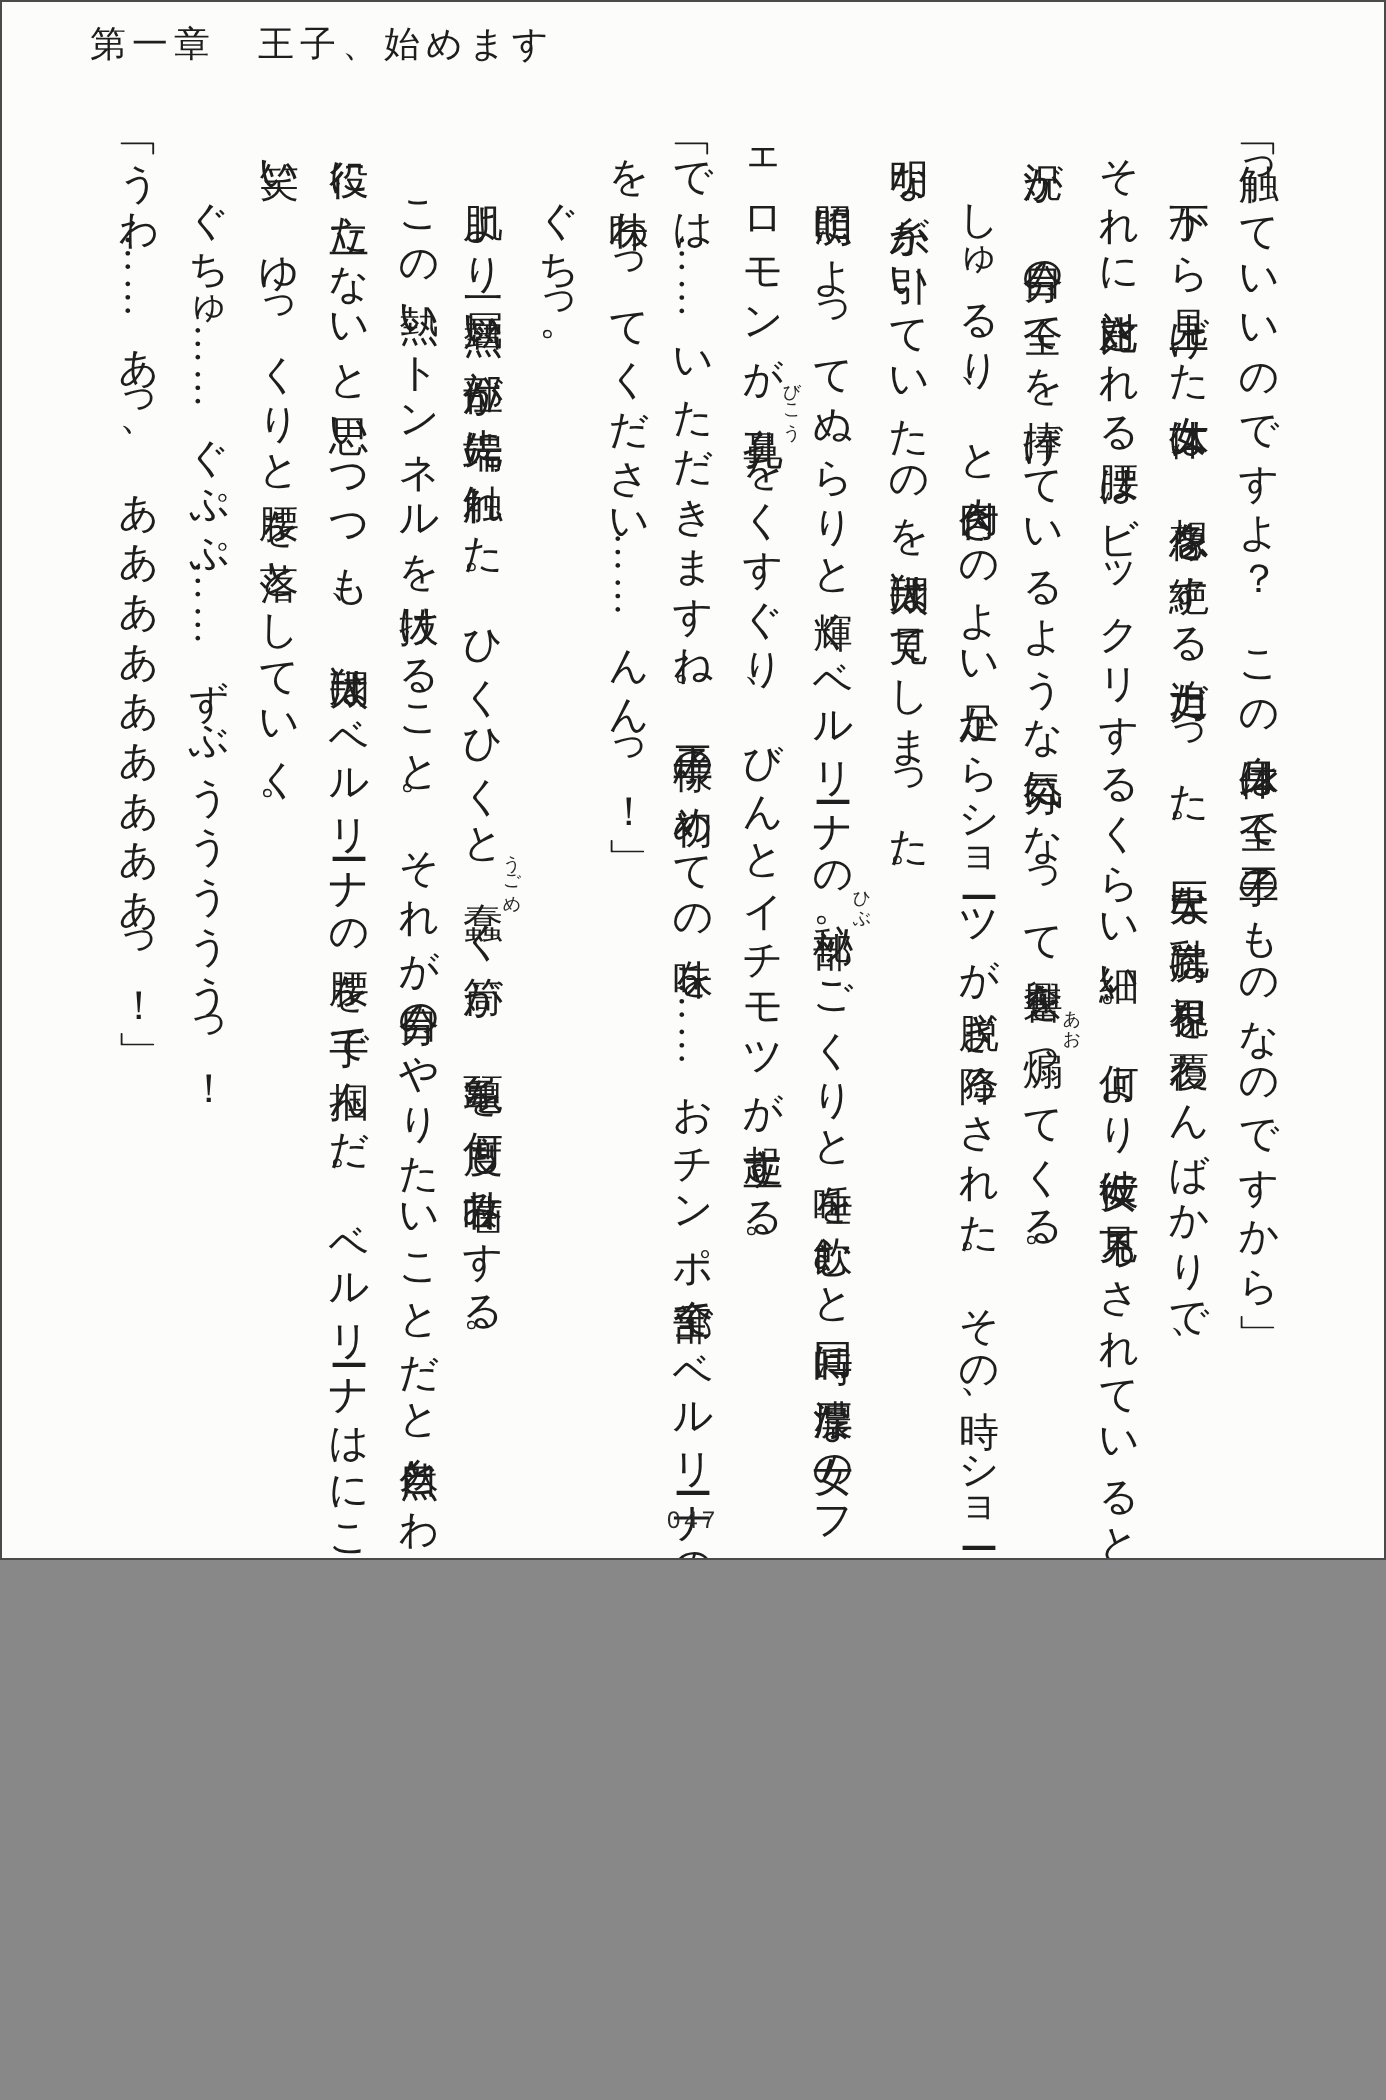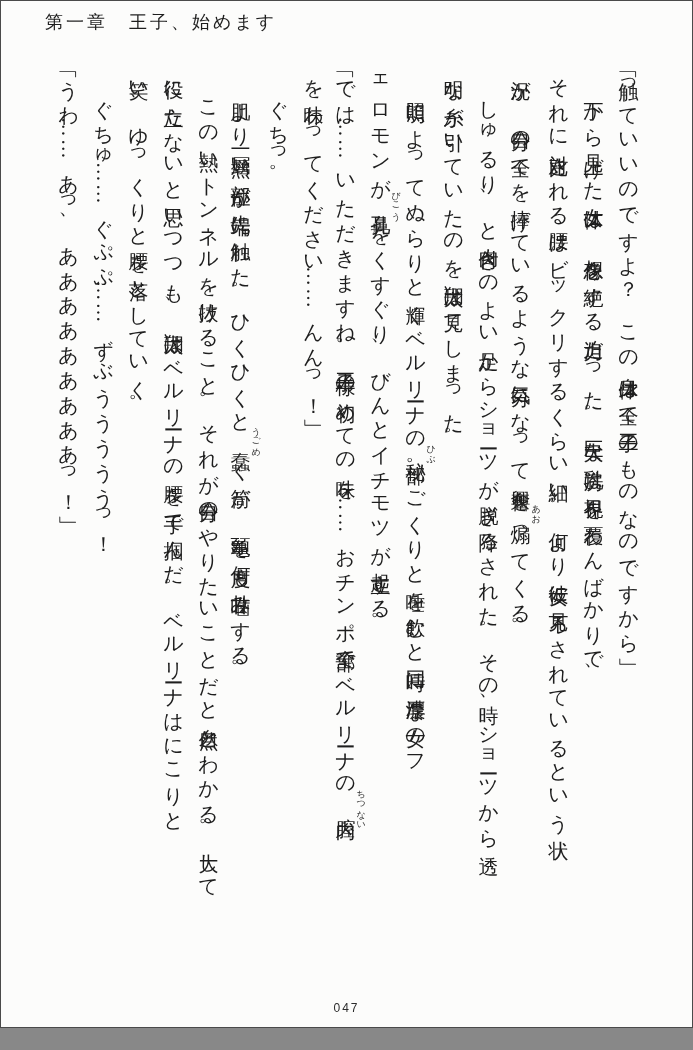--- a/index.html
+++ b/index.html
@@ -3,21 +3,21 @@
 <meta charset="utf-8">
 <style>
   html, body {
     margin: 0;
     padding: 0;
     background: #888;
   }
   .page {
     position: relative;
     width: 693px;
-    height: 1028px;
+    height: 780px;
     box-sizing: border-box;
     background: #fcfcfb;
     border: 1px solid #4a4a4a;
     overflow: hidden;
     font-family: "Liberation Serif", "DejaVu Serif", serif;
     color: #1e1e1e;
   }
   .chapter-header {
     position: absolute;
     top: 9px;

